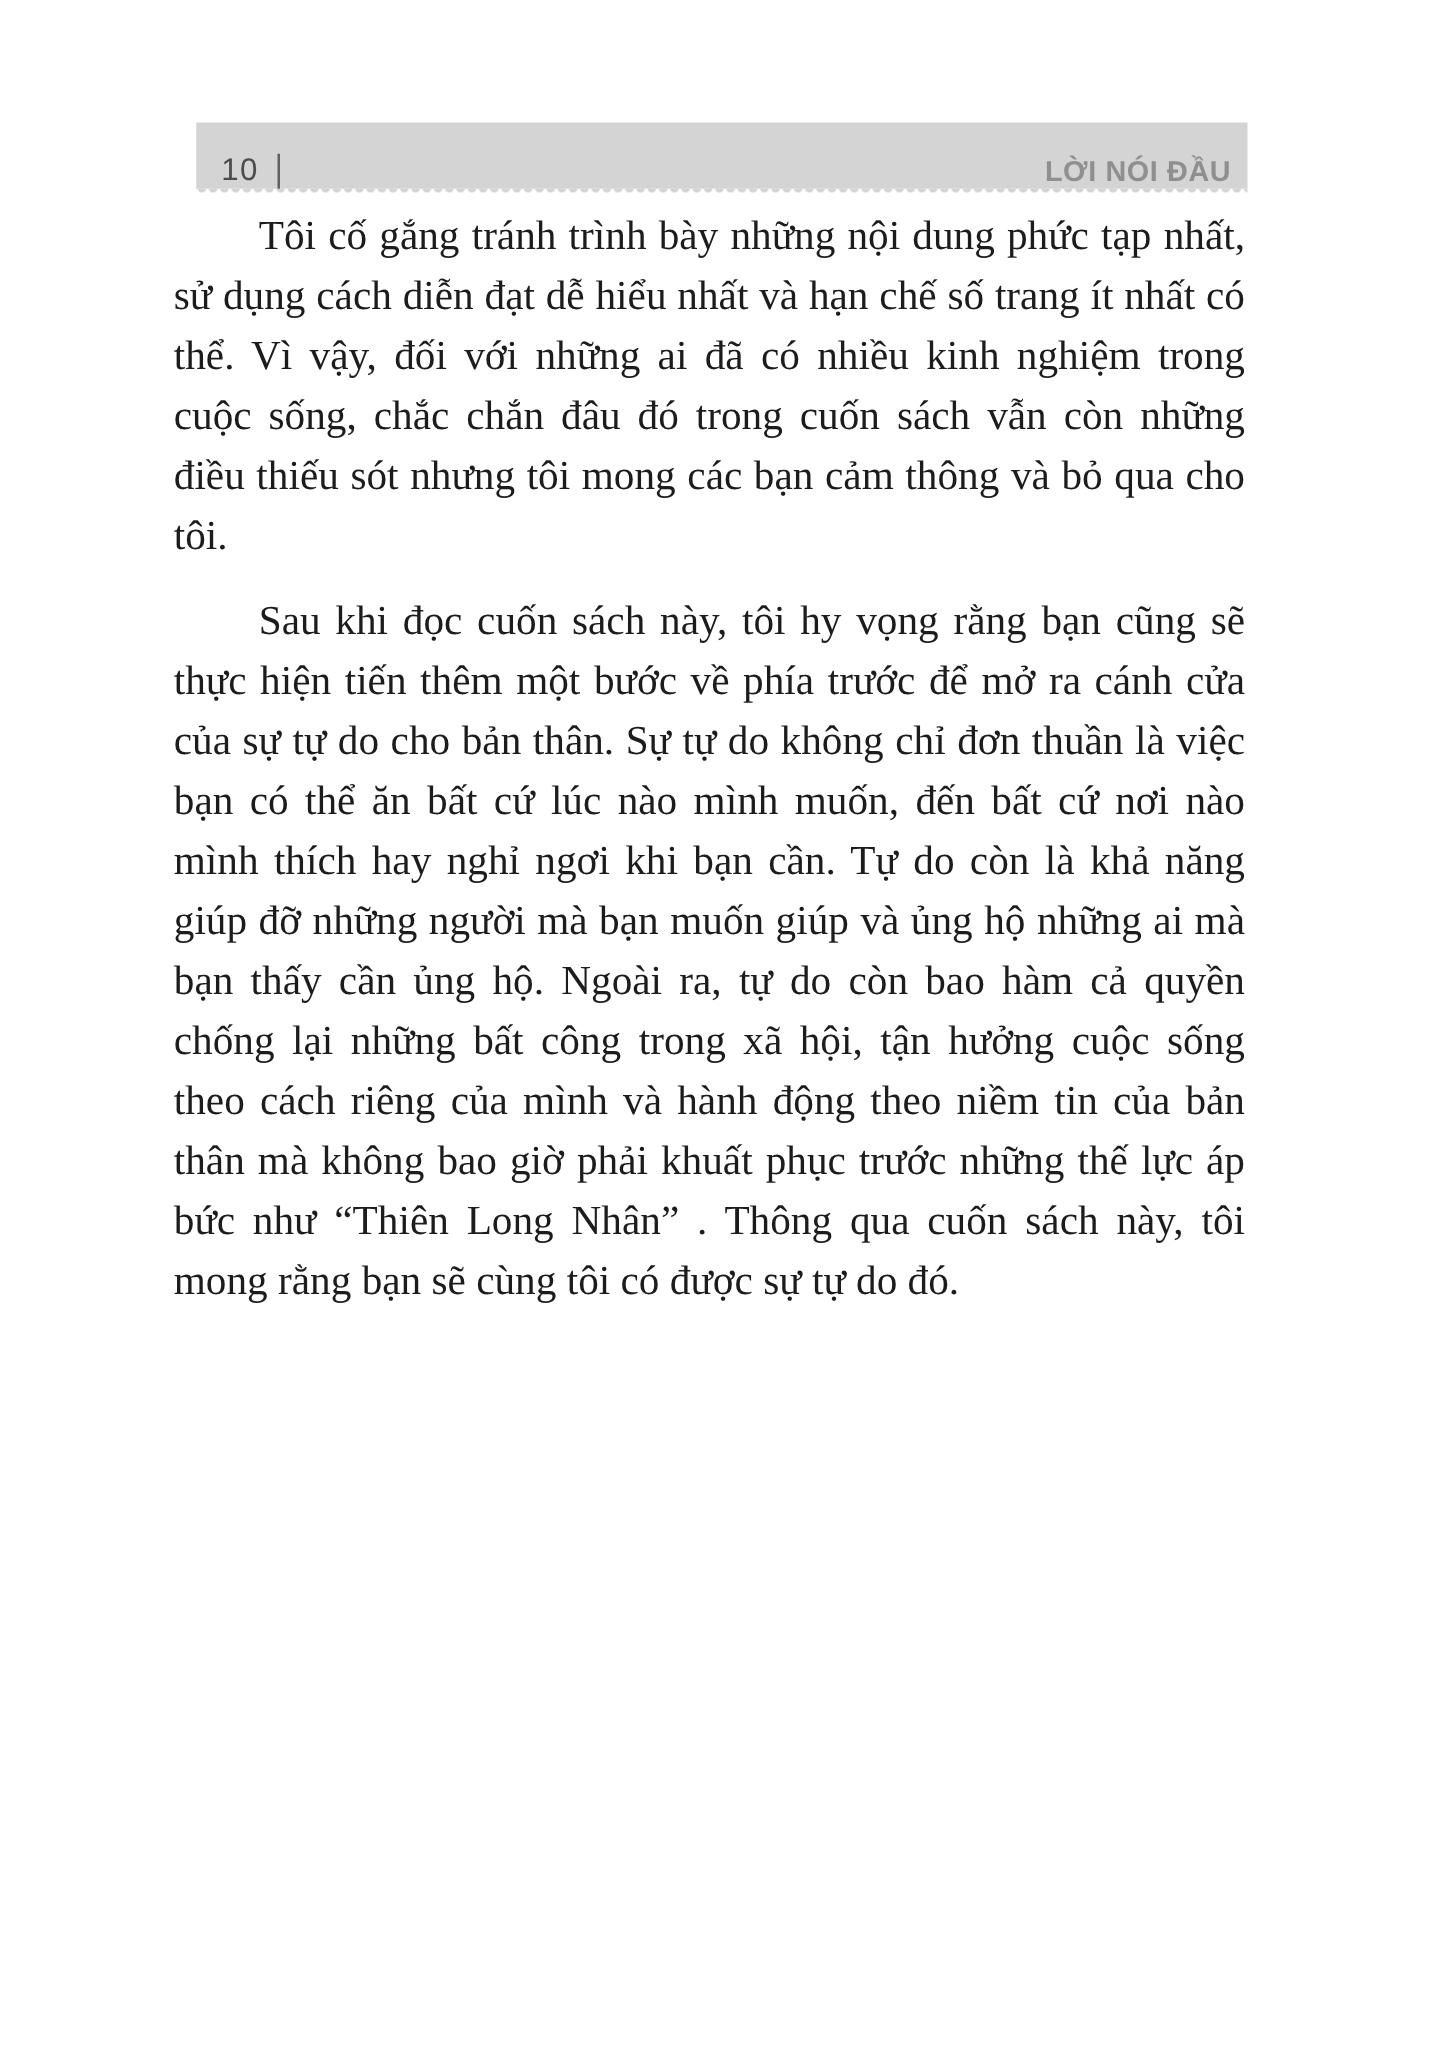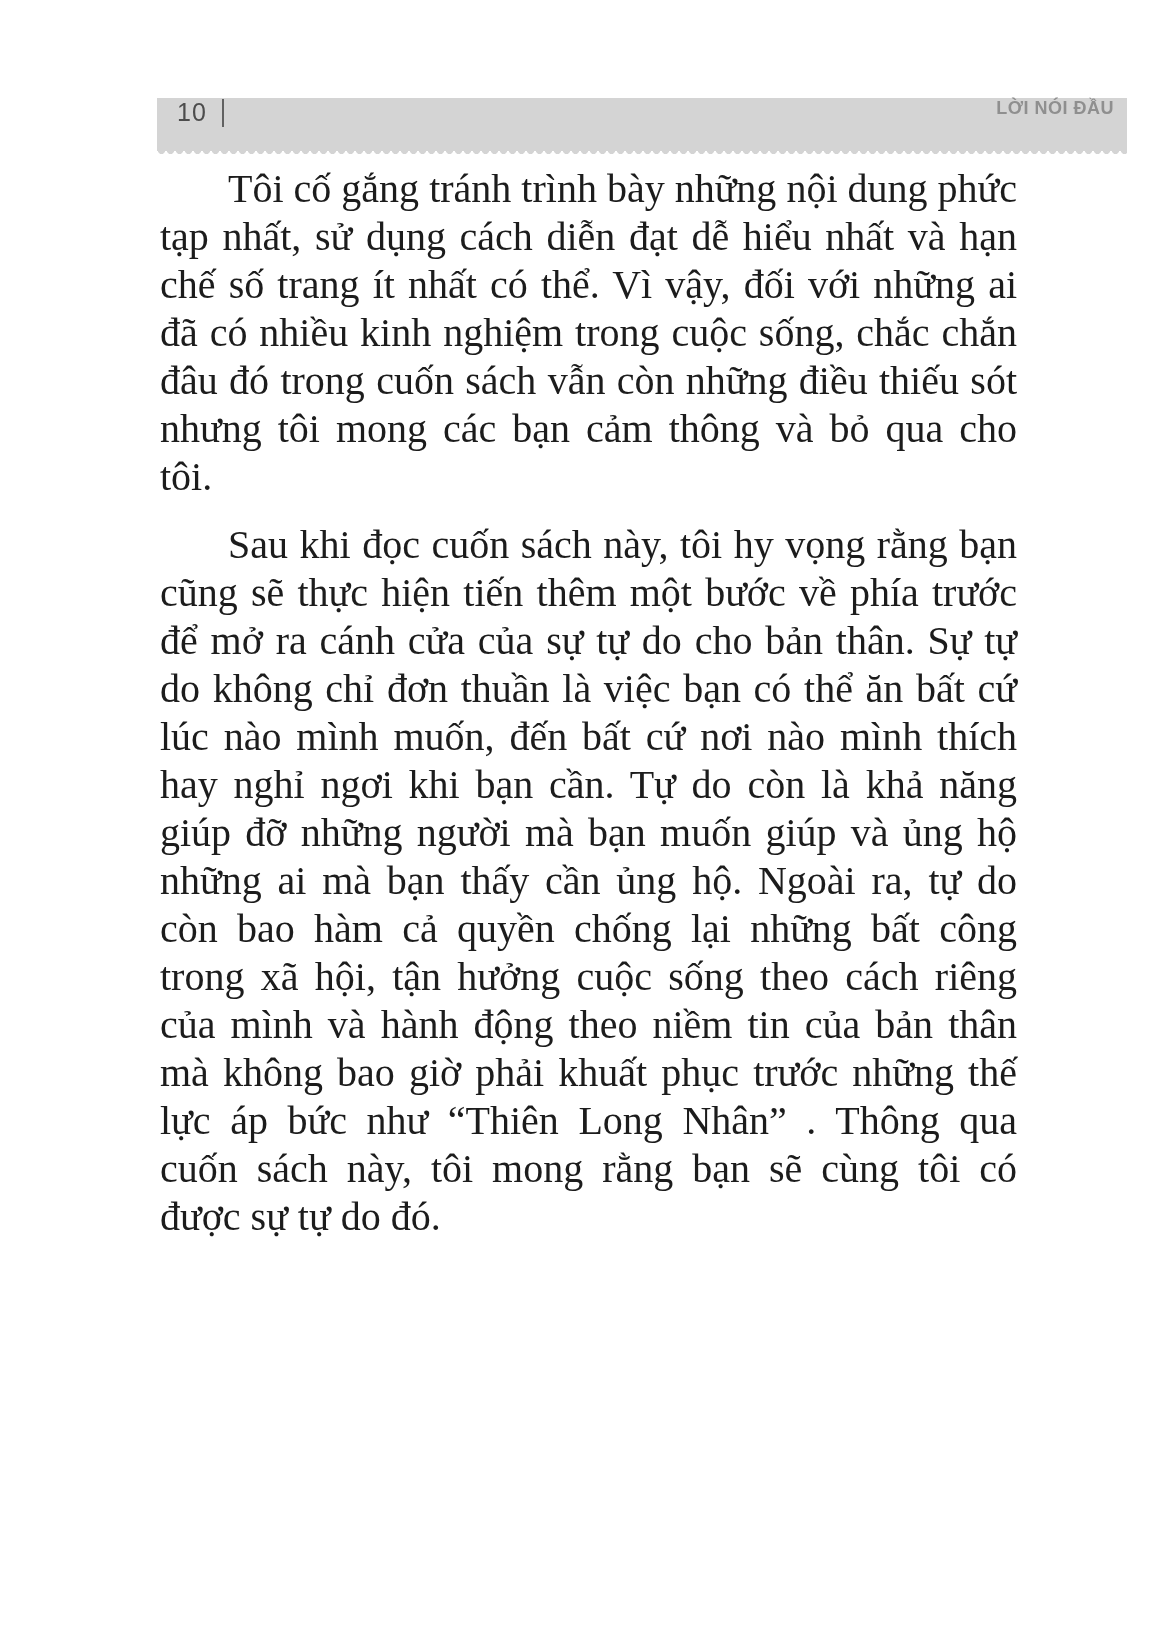--- a/index.html
+++ b/index.html
@@ -17,25 +17,25 @@
     font-family:"Liberation Serif","DejaVu Serif",serif;
     overflow:hidden;
   }
   .page{
     position:absolute;inset:0;
   }
   
   .page-header{
     position:absolute;
     left:157px;top:98px;
-    width:970px;height:53px;
+    width:841px;height:53px;
     background:var(--header-bg);
     box-sizing:border-box;
     display:flex;
-    align-items:flex-start;
+    align-items:flex-end;
     justify-content:space-between;
     padding:0 13px 0 20px;
     font-family:"Liberation Sans","DejaVu Sans",sans-serif;
   }
   
   .page-header::after{
     content:"";
     position:absolute;
     top:100%;left:0;width:100%;height:5px;
     background-image:radial-gradient(circle at 4.5px -0.5px, var(--header-bg) 3.2px, rgba(0,0,0,0) 3.9px);
@@ -51,31 +51,31 @@
     color:var(--header-page-number);
     letter-spacing:1px;
   }
   .header-separator{
     width:2px;height:28px;
     background:var(--header-page-number);
     margin-left:15px;
     opacity:.85;
   }
   .section-title{
-    font-size:18px;
+    font-size:23px;
     font-weight:bold;
     color:var(--header-title);
     letter-spacing:.5px;
   }
   
   .content{
     position:absolute;
-    left:160px;top:149px;
+    left:139px;top:149px;
     width:857px;
-    font-size:40px;
+    font-size:33px;
     line-height:48px;
     color:var(--body-text);
     text-align:justify;
   }
   .content p{
     margin:0 0 20px 0;
     text-indent:68px;
   }
   .content p:first-child{
     margin-top:16px;

